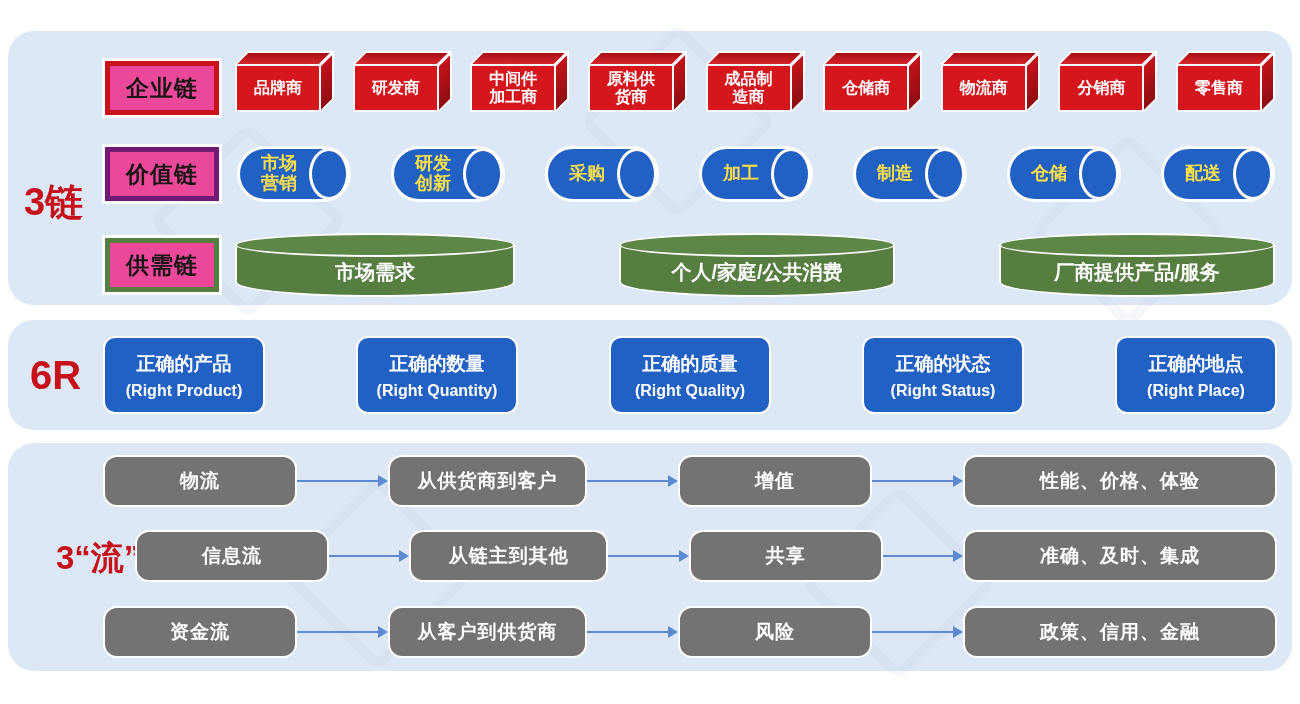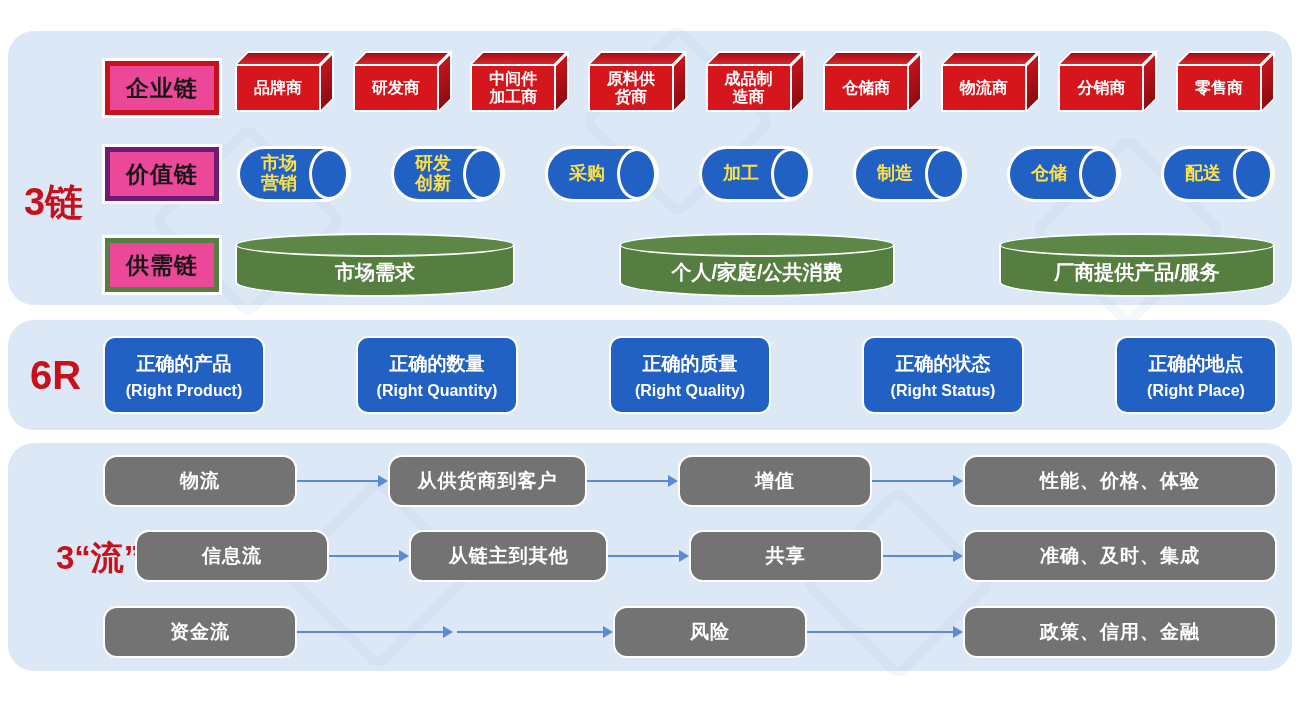--- a/index.html
+++ b/index.html
@@ -323,18 +323,19 @@
     <div class="flow-box fb2">从链主到其他</div>
     <div class="arrow"></div>
     <div class="flow-box fb3">共享</div>
     <div class="arrow"></div>
     <div class="flow-box fb4">准确、及时、集成</div>
   </div>
 
   <div class="flow-row" id="flow-row-3">
     <div class="flow-box fb1">资金流</div>
     <div class="arrow"></div>
+    <div class="flow-box fb2">从客户到供货商</div>
     <div class="arrow"></div>
     <div class="flow-box fb3">风险</div>
     <div class="arrow"></div>
     <div class="flow-box fb4">政策、信用、金融</div>
   </div>
 </div>
 
 </body></html>

